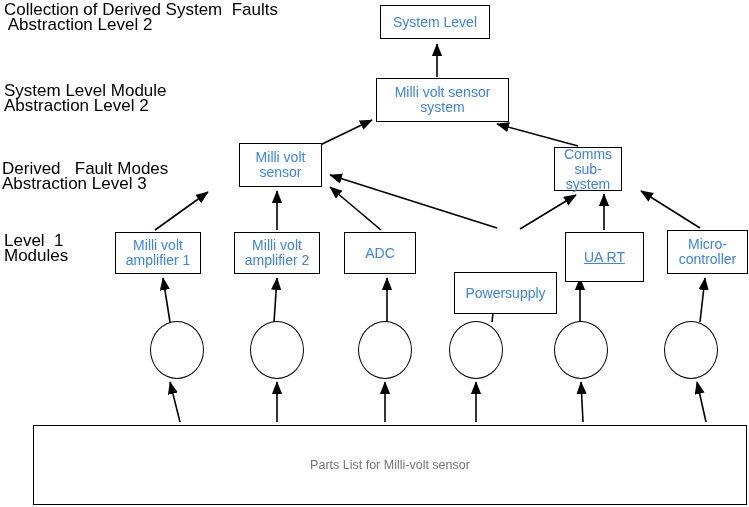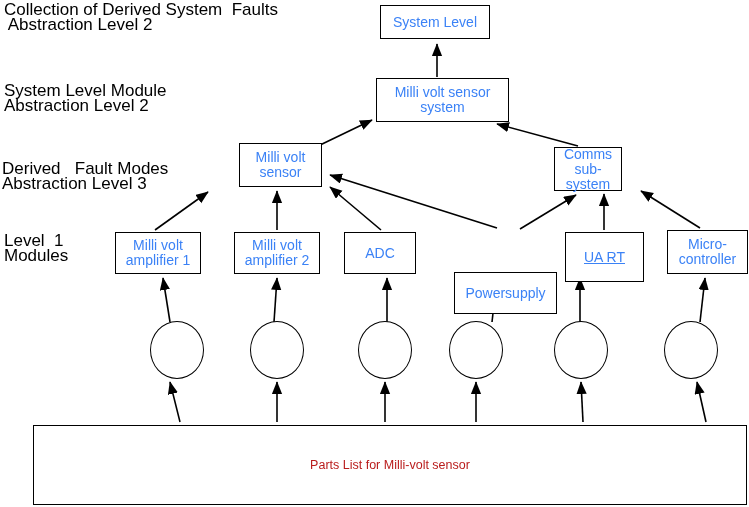--- a/index.html
+++ b/index.html
@@ -53,21 +53,21 @@
   }
   .parts-box {
     position: absolute;
     border: 1.6px solid #000000;
     background: #ffffff;
     box-sizing: border-box;
     display: flex;
     align-items: center;
     justify-content: center;
     font-size: 12.5px;
-    color: #b91c1c;
+    color: #737373;
   }
 </style>
 </head>
 <body>
 
 <div id="canvas">
 
   <svg id="edges" viewBox="0 0 749 507">
     <defs>
       <marker id="arrow" markerWidth="9" markerHeight="9" refX="7.5" refY="3.2" orient="auto" markerUnits="strokeWidth">

